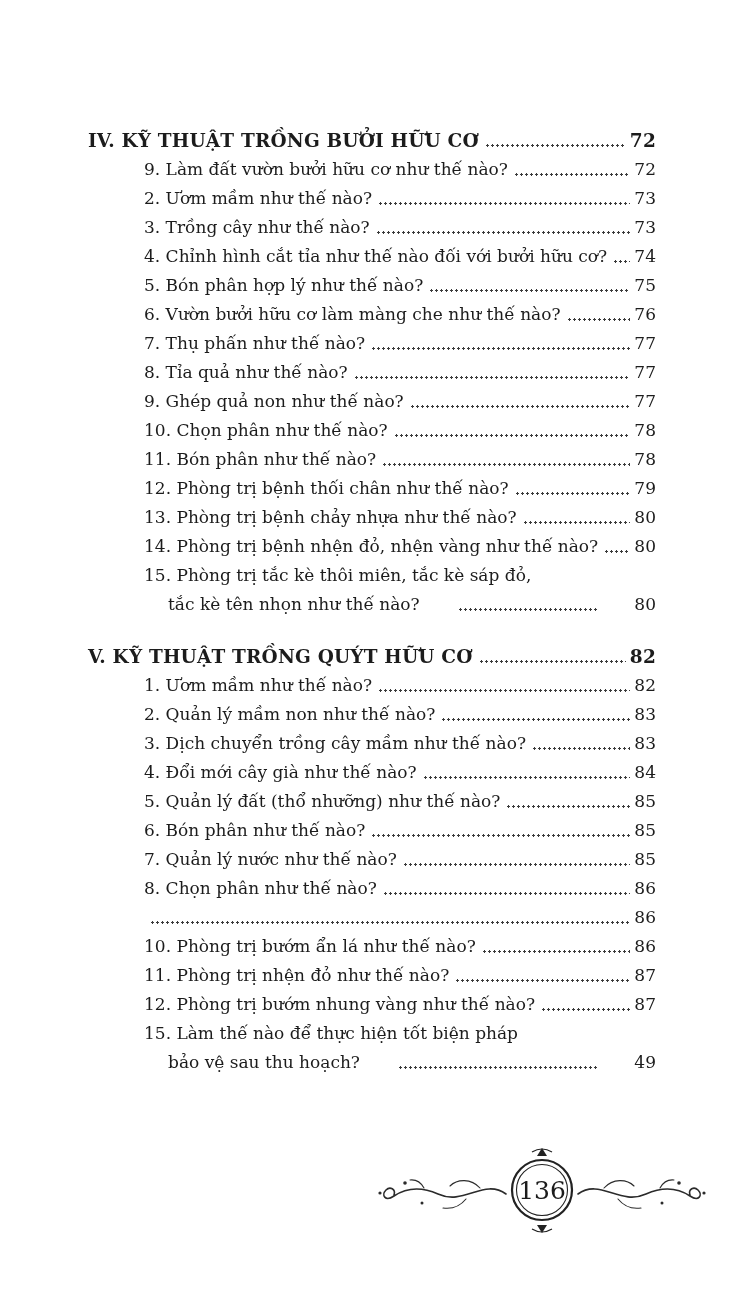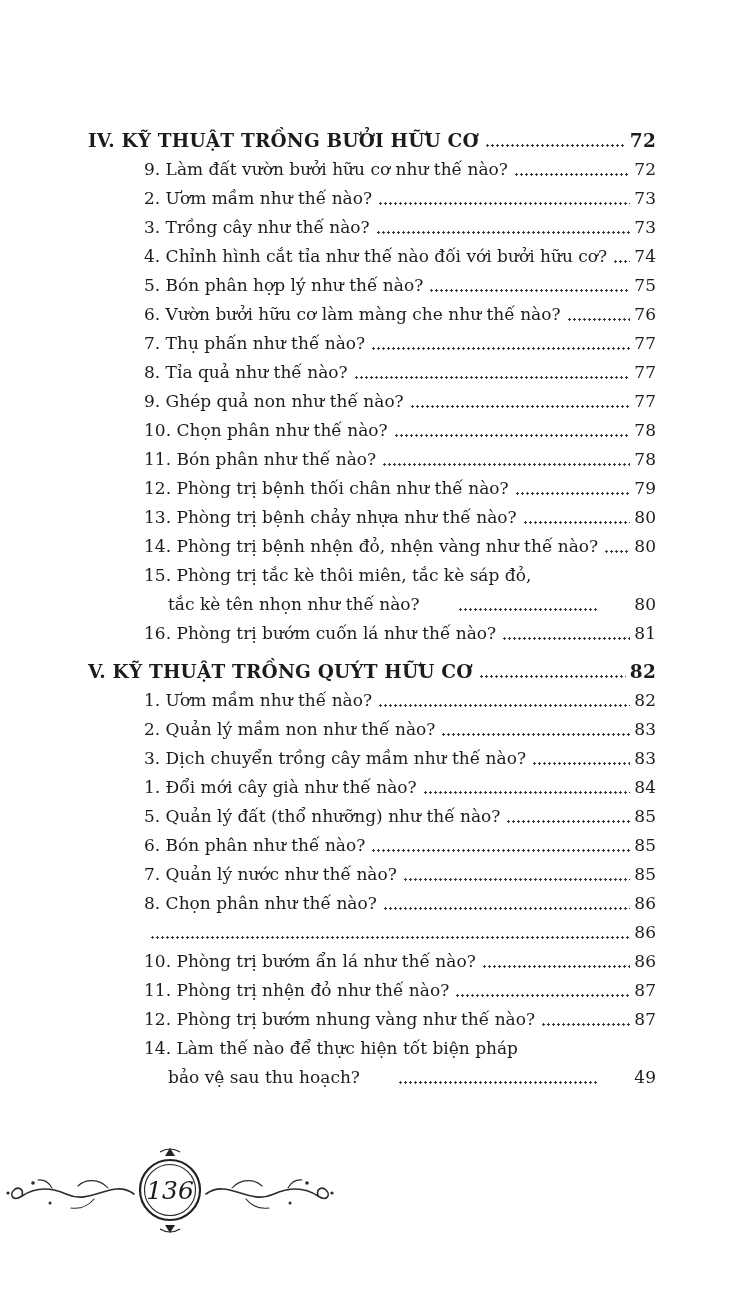--- a/index.html
+++ b/index.html
@@ -12,21 +12,21 @@
     font-family: "DejaVu Serif", "Liberation Serif", serif;
     color: #1c1c1c;
     overflow: hidden;
   }
   .toc {
     position: absolute;
     top: 126px;
     left: 88px;
     right: 88px;
   }
-  .toc-section + .toc-section { margin-top: 9px; }
+  .toc-section + .toc-section { margin-top: 23px; }
   .toc-row {
     display: flex;
     align-items: baseline;
     line-height: 29px;
     font-size: 17px;
   }
   .toc-header {
     font-weight: 700;
     font-size: 18.5px;
     letter-spacing: 0.2px;
@@ -45,22 +45,21 @@
     background-repeat: repeat-x;
     background-position: left bottom;
   }
   .toc-page { white-space: nowrap; }
   .footer {
     position: absolute;
     top: 1142px;
     left: 0;
     width: 712px;
     display: flex;
-    justify-content: flex-start;
-    font-style: italic;
+    justify-content: flex-end;
   }
   .ornament text {
     font-family: "DejaVu Serif", "Liberation Serif", serif;
   }
 </style>
 </head>
 <body>
 
 <div class="page">
 
@@ -142,25 +141,20 @@
           <span class="toc-page">80</span>
         </div>
         <div class="toc-row toc-entry">
           <span class="toc-label">15. Phòng trị tắc kè thôi miên, tắc kè sáp đỏ,</span>
         </div>
         <div class="toc-row toc-entry toc-cont">
           <span class="toc-label">tắc kè tên nhọn như thế nào?</span>
           <span class="toc-dots"></span>
           <span class="toc-page">80</span>
         </div>
-        <div class="toc-row toc-entry">
-          <span class="toc-label">16. Phòng trị bướm cuốn lá như thế nào?</span>
-          <span class="toc-dots"></span>
-          <span class="toc-page">81</span>
-        </div>
       </section>
       <section class="toc-section">
         <div class="toc-row toc-header">
           <span class="toc-label">V. KỸ THUẬT TRỒNG QUÝT HỮU CƠ</span>
           <span class="toc-dots"></span>
           <span class="toc-page">82</span>
         </div>
         <div class="toc-row toc-entry">
           <span class="toc-label">1. Ươm mầm như thế nào?</span>
           <span class="toc-dots"></span>
@@ -170,21 +164,21 @@
           <span class="toc-label">2. Quản lý mầm non như thế nào?</span>
           <span class="toc-dots"></span>
           <span class="toc-page">83</span>
         </div>
         <div class="toc-row toc-entry">
           <span class="toc-label">3. Dịch chuyển trồng cây mầm như thế nào?</span>
           <span class="toc-dots"></span>
           <span class="toc-page">83</span>
         </div>
         <div class="toc-row toc-entry">
-          <span class="toc-label">1. Đổi mới cây già như thế nào?</span>
+          <span class="toc-label">4. Đổi mới cây già như thế nào?</span>
           <span class="toc-dots"></span>
           <span class="toc-page">84</span>
         </div>
         <div class="toc-row toc-entry">
           <span class="toc-label">5. Quản lý đất (thổ nhưỡng) như thế nào?</span>
           <span class="toc-dots"></span>
           <span class="toc-page">85</span>
         </div>
         <div class="toc-row toc-entry">
           <span class="toc-label">6. Bón phân như thế nào?</span>
@@ -214,21 +208,21 @@
           <span class="toc-label">11. Phòng trị nhện đỏ như thế nào?</span>
           <span class="toc-dots"></span>
           <span class="toc-page">87</span>
         </div>
         <div class="toc-row toc-entry">
           <span class="toc-label">12. Phòng trị bướm nhung vàng như thế nào?</span>
           <span class="toc-dots"></span>
           <span class="toc-page">87</span>
         </div>
         <div class="toc-row toc-entry">
-          <span class="toc-label">14. Làm thế nào để thực hiện tốt biện pháp</span>
+          <span class="toc-label">15. Làm thế nào để thực hiện tốt biện pháp</span>
         </div>
         <div class="toc-row toc-entry toc-cont">
           <span class="toc-label">bảo vệ sau thu hoạch?</span>
           <span class="toc-dots"></span>
           <span class="toc-page">49</span>
         </div>
       </section>
     </main>
 
   <footer class="footer">

